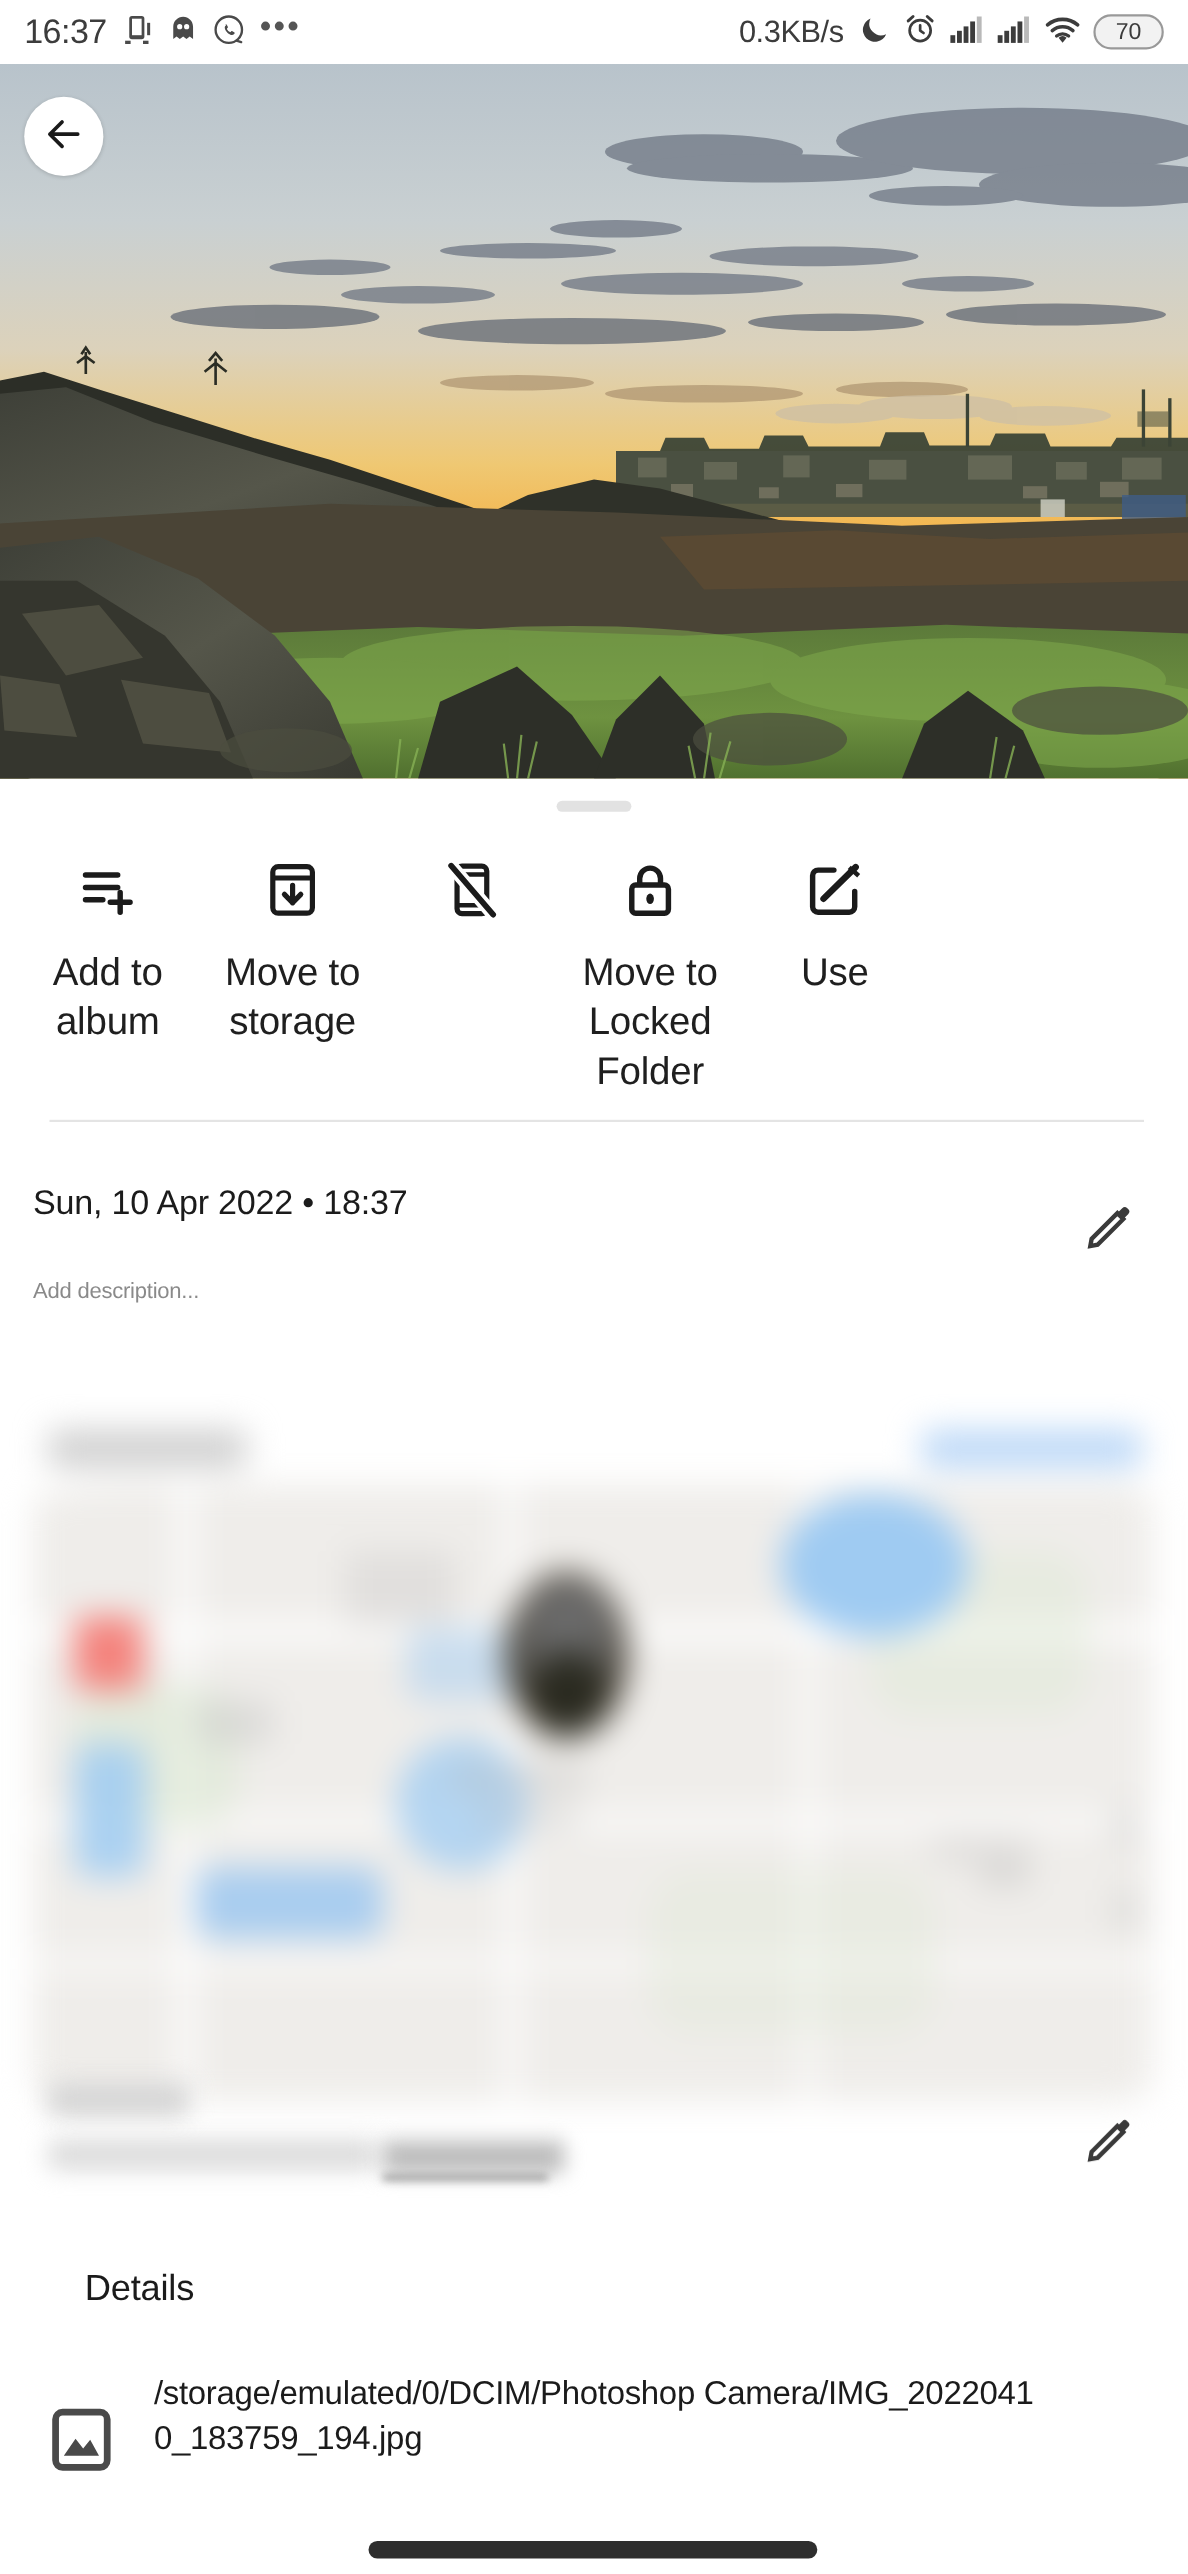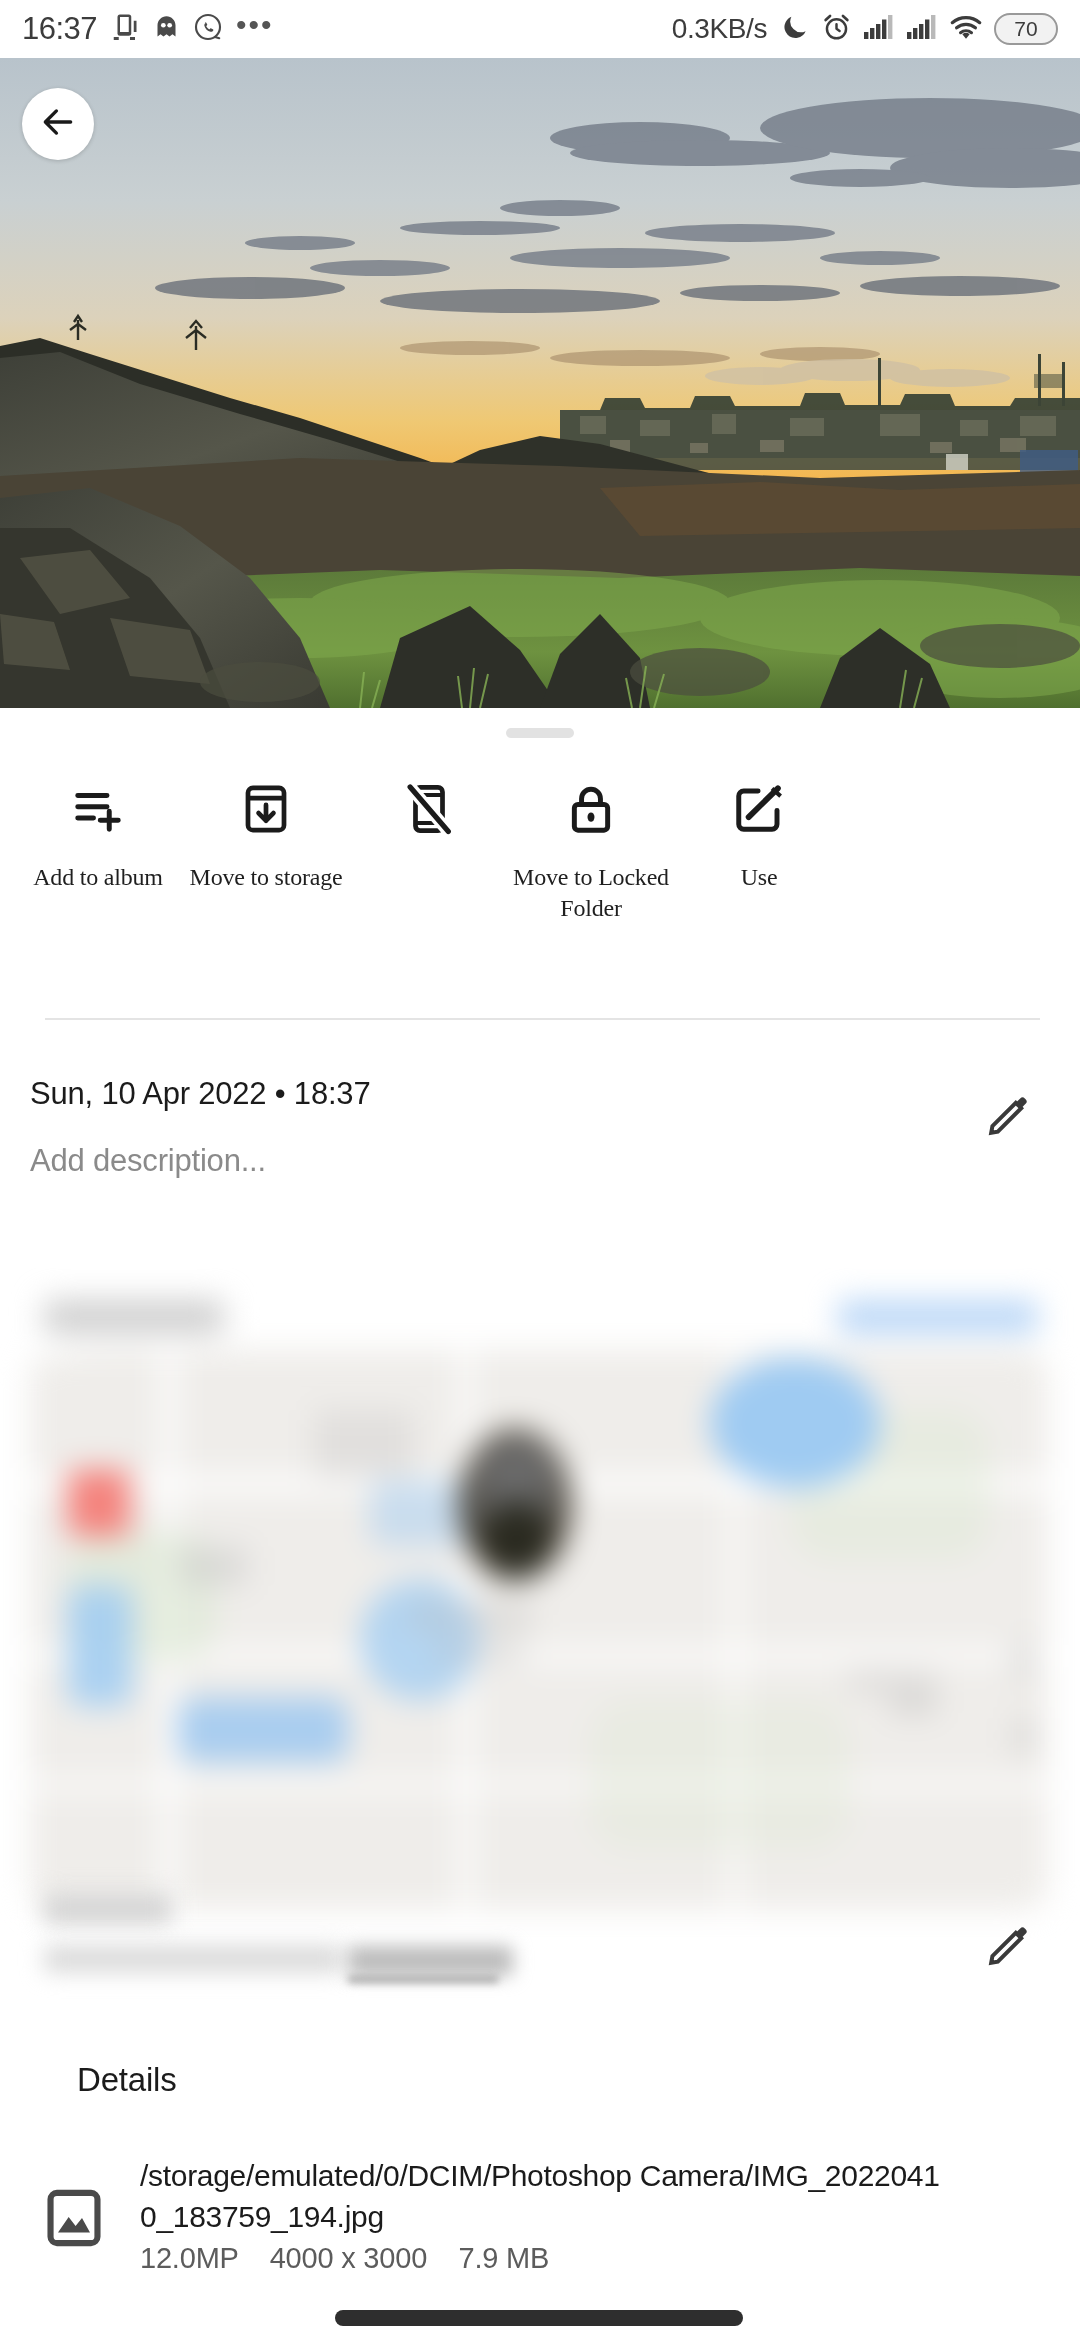--- a/index.html
+++ b/index.html
@@ -58,42 +58,42 @@
     position:absolute; top:58px; left:0; width:1080px; height:230px;
     display:flex; align-items:flex-start; overflow:hidden;
   }
   .action {
     flex:0 0 157px; display:flex; flex-direction:column; align-items:center;
     padding-top:12px;
   }
   .action:first-child { margin-left:14px; }
   .action-ico { height:62px; display:flex; align-items:center; justify-content:center; }
   .action-lbl {
-    margin-top:22px; font-size:24px; color:#1f1f1f; text-align:center;
-    line-height:1.28; letter-spacing:-0.2px; width:168px;font-family:Liberation Serif, serif;
+    margin-top:22px; font-size:35px; color:#1f1f1f; text-align:center;
+    line-height:1.28; letter-spacing:-0.2px; width:168px;
   }
 
   .divider {
     position:absolute; top:310px; left:45px; width:995px; height:2px;
     background:#e4e4e4;
   }
 
   
   .daterow {
     position:absolute; top:356px; left:0; width:1080px; height:60px;
     display:flex; align-items:center;
   }
   .datetext {
     margin-left:30px; font-size:31px; color:#1b1b1b; letter-spacing:-0.2px;
   }
   .pencil1 { position:absolute; right:48px; top:28px; }
 
   .desc {
-    position:absolute; top:435px; left:30px;
-    font-size:31px; color:#8a8a8a; letter-spacing:-0.2px;text-align:center;
+    position:absolute; top:455px; left:30px;
+    font-size:20px; color:#8a8a8a; letter-spacing:-0.2px;text-align:center;
   }
 
   
   .locwrap {
     position:absolute; top:560px; left:0; width:1080px; height:700px;
     overflow:hidden;
   }
   .blurlayer { filter:blur(15px); }
   .loc-title {
     position:absolute; top:32px; left:44px; width:180px; height:34px;
@@ -518,19 +518,18 @@
 
     <span class="file-ico">
       <svg width="64" height="64" viewBox="0 0 24 24">
         <rect x="3.2" y="2.6" width="17.6" height="18.8" rx="2.4" fill="none" stroke="#4a4a4a" stroke-width="2.3"></rect>
         <path d="M6 17.4 L10 11.6 L12.6 15 L15 12 L18 17.4 Z" fill="#4a4a4a"></path>
       </svg>
     </span>
 
     <div class="file-txt">
       <div class="fpath">/storage/emulated/0/DCIM/Photoshop Camera/IMG_20220410_183759_194.jpg</div>
-      <div class="fmeta">12.0MP    4000 x 3000    7.9 MB</div>
     </div>
 
   </div>
 
   <div class="gesturebar"></div>
 </div>
 
 </body></html>

